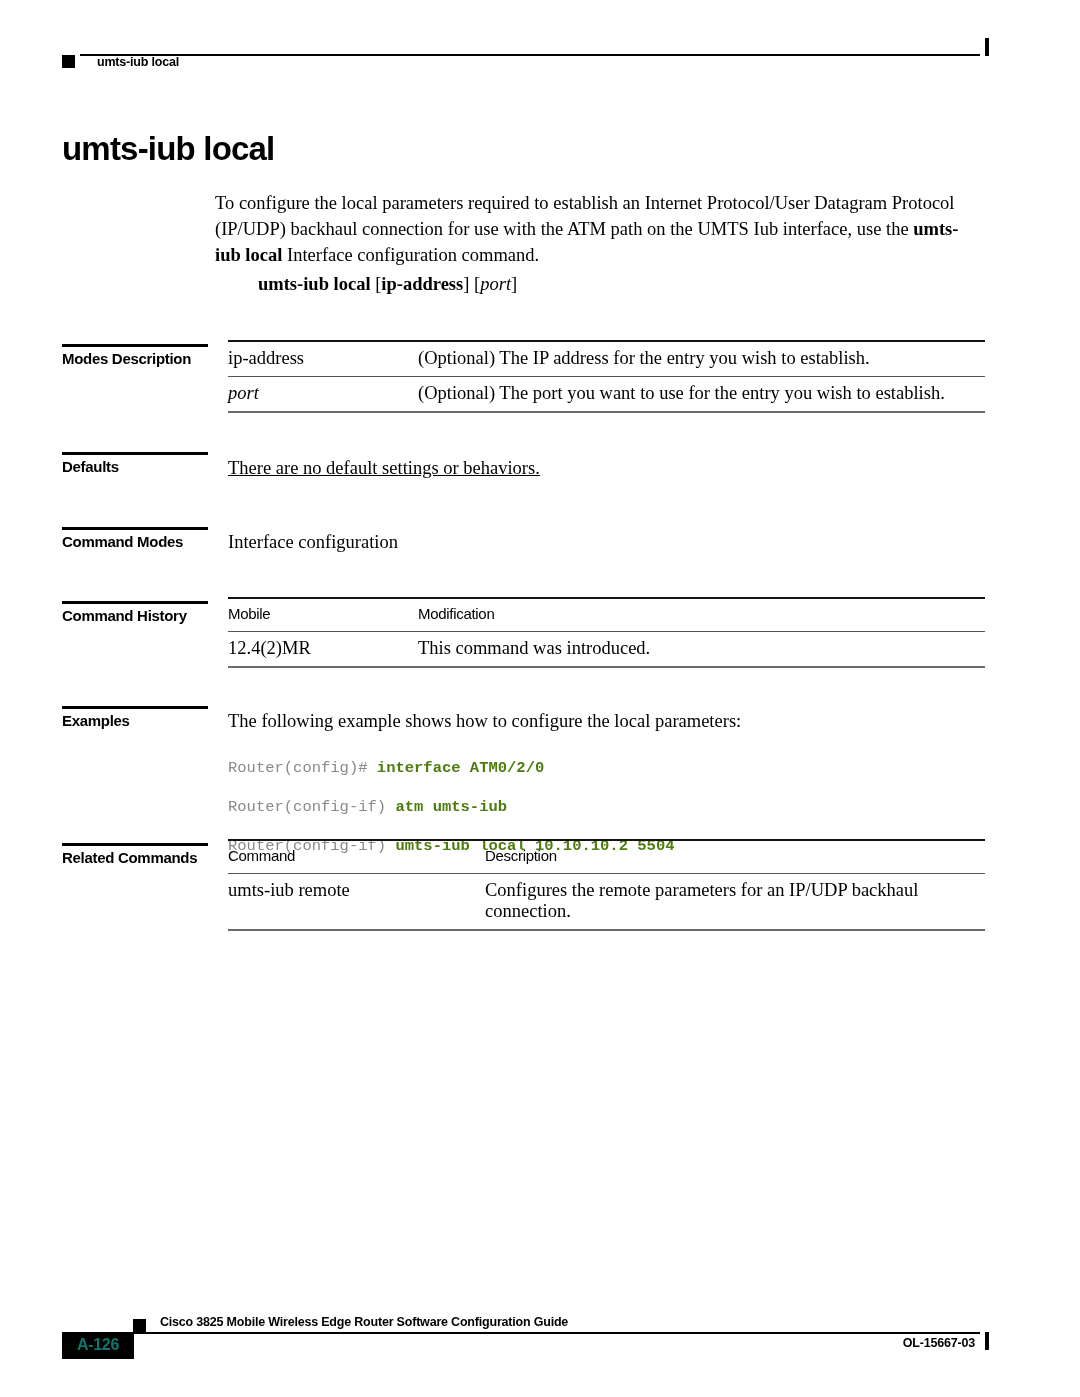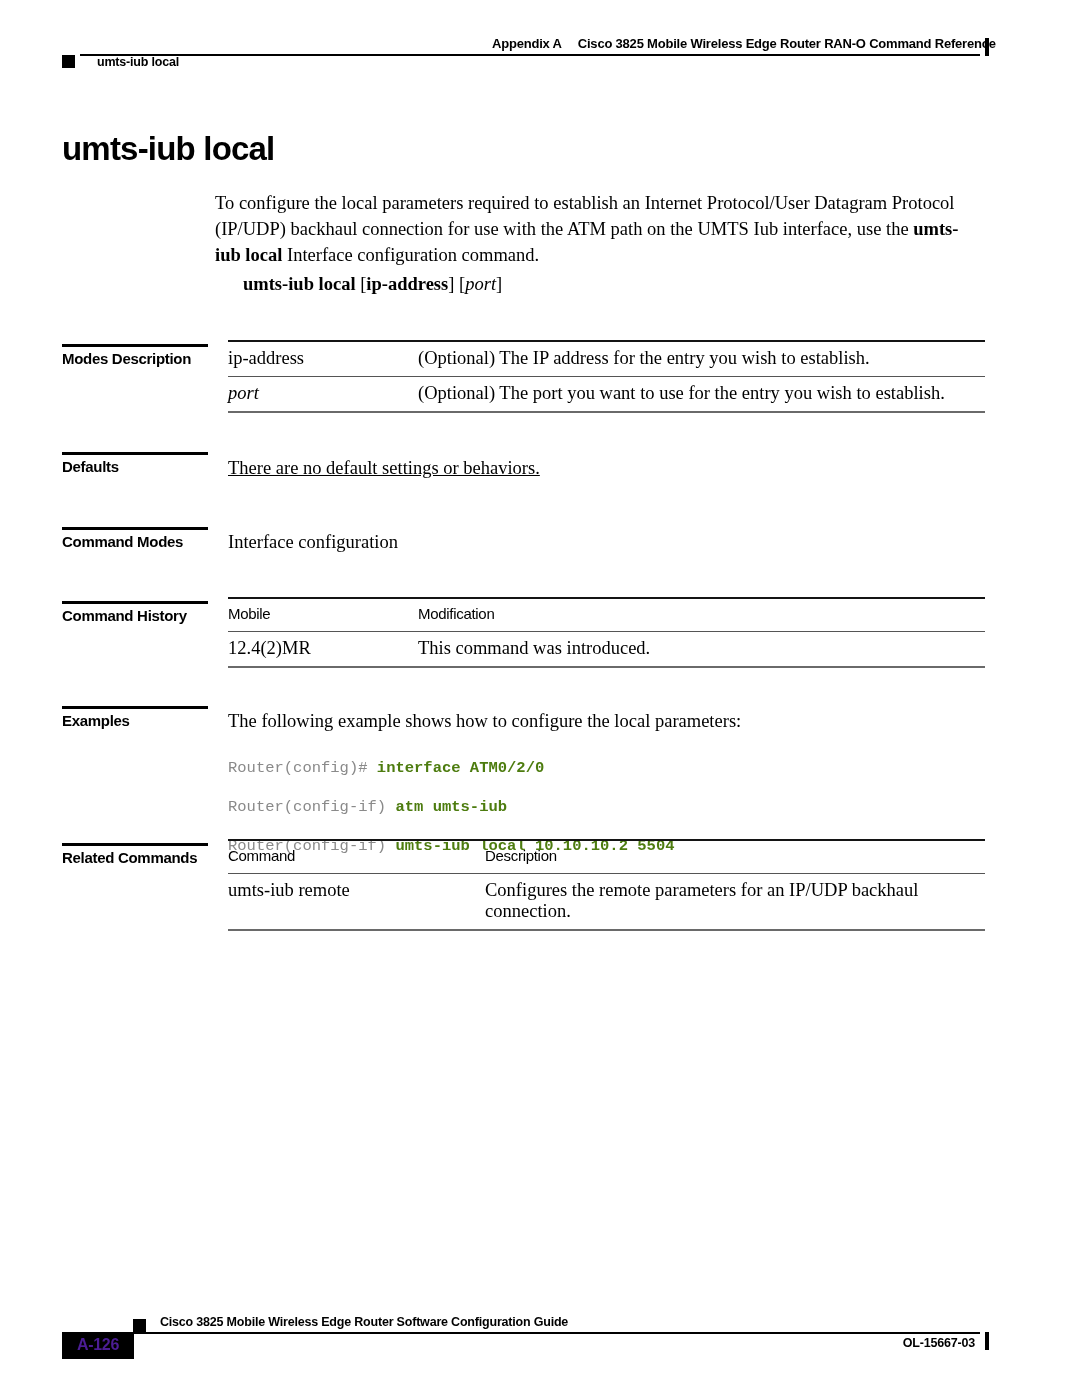--- a/index.html
+++ b/index.html
@@ -94,21 +94,21 @@
     position: absolute;
     left: 215px;
     top: 190px;
     width: 762px;
     font-size: 18.5px;
     line-height: 26px;
     text-align: left;
   }
   .syntax-line {
     position: absolute;
-    left: 243px;
+    left: 258px;
     top: 274px;
     font-size: 18.5px;
     font-weight: bold;
     white-space: nowrap;
   }
   .syntax-line .ital {
     font-style: italic;
     font-weight: normal;
   }
   .syntax-line .brk {
@@ -189,21 +189,21 @@
     width: 72px;
     height: 27px;
     background: #000000;
   }
   .ftr-pagenum {
     position: absolute;
     left: 62px;
     top: 1336px;
     width: 72px;
     text-align: center;
-    color: #4c1d95;
+    color: #0f766e;
     font-family: "Liberation Sans", "DejaVu Sans", sans-serif;
     font-weight: bold;
     font-size: 16px;
     letter-spacing: -0.3px;
   }
   .ftr-square {
     position: absolute;
     left: 133px;
     top: 1319px;
     width: 13px;
@@ -251,23 +251,20 @@
 </head>
 <body>
 
 <div class="page">
 
   <div class="hdr">
     <div class="hdr-rule"></div>
     <div class="hdr-tick"></div>
     <div class="hdr-square"></div>
     <div class="hdr-left">umts-iub local</div>
-    <div class="hdr-right">
-      <span class="apx">Appendix A</span><span>Cisco 3825 Mobile Wireless Edge Router RAN-O Command Reference</span>
-    </div>
   </div>
 
   <div class="page-title">umts-iub local</div>
 
   <div class="intro">
     <span>To configure the local parameters required to establish an Internet Protocol/User Datagram Protocol (IP/UDP) backhaul connection for use with the ATM path on the UMTS Iub interface, use the </span><b>umts-iub local</b><span> Interface configuration command.</span>
   </div>
 
   <div class="syntax-line">
     <span>umts-iub local</span><span class="brk"> [</span><span>ip-address</span><span class="brk">] </span><span class="brk">[</span><span class="ital">port</span><span class="brk">]</span>

